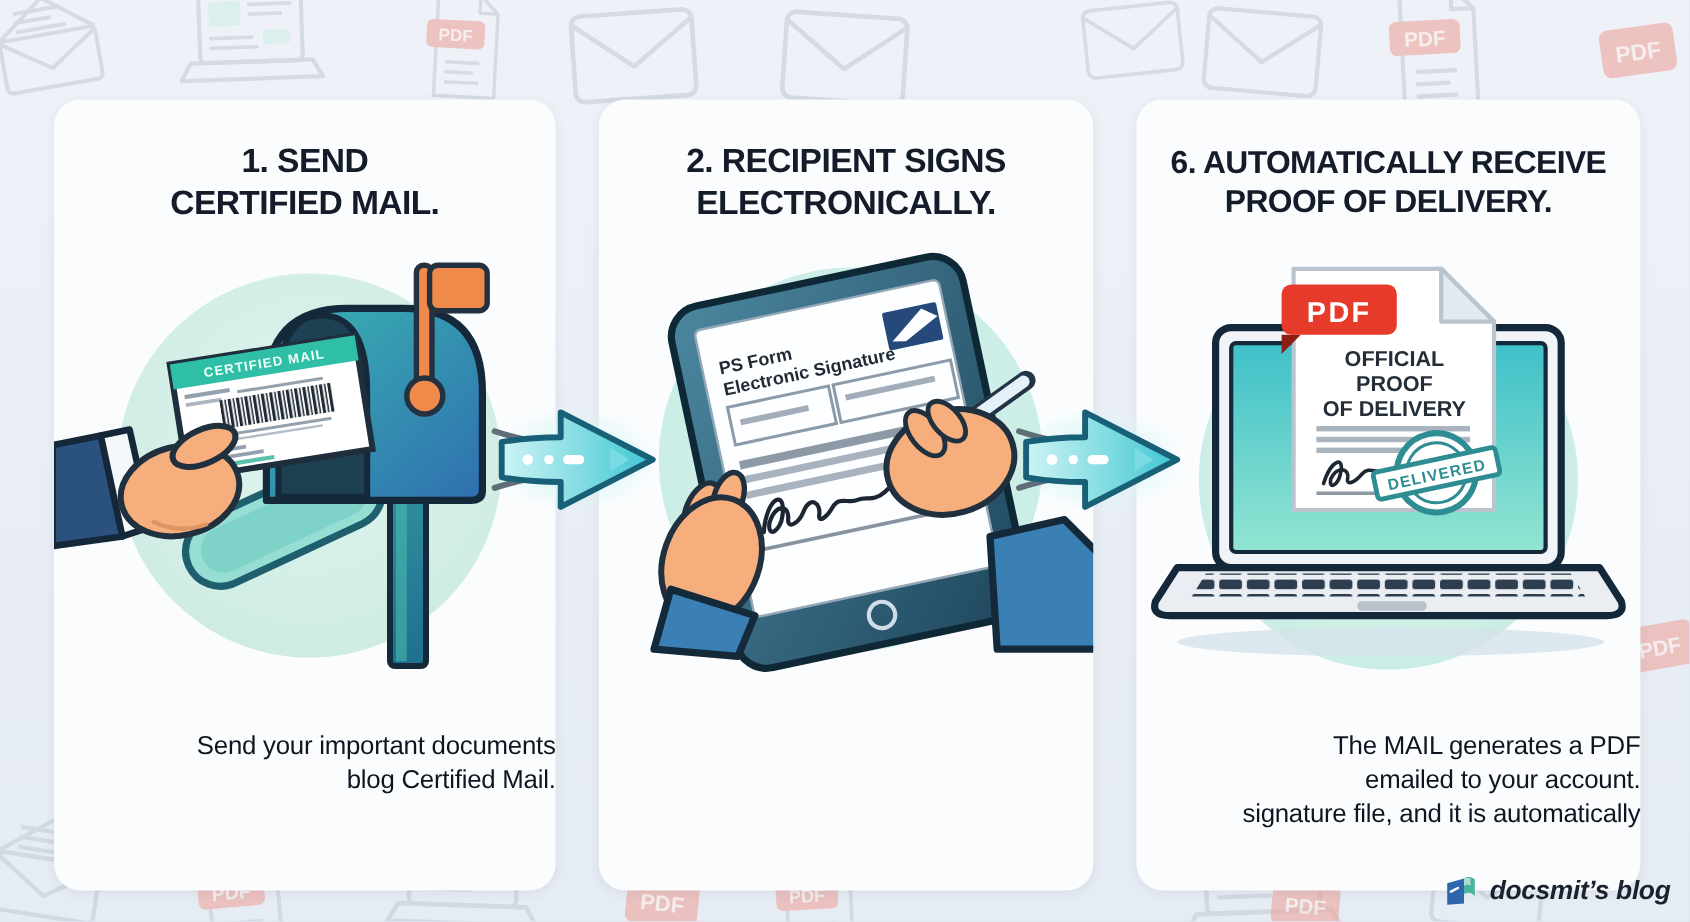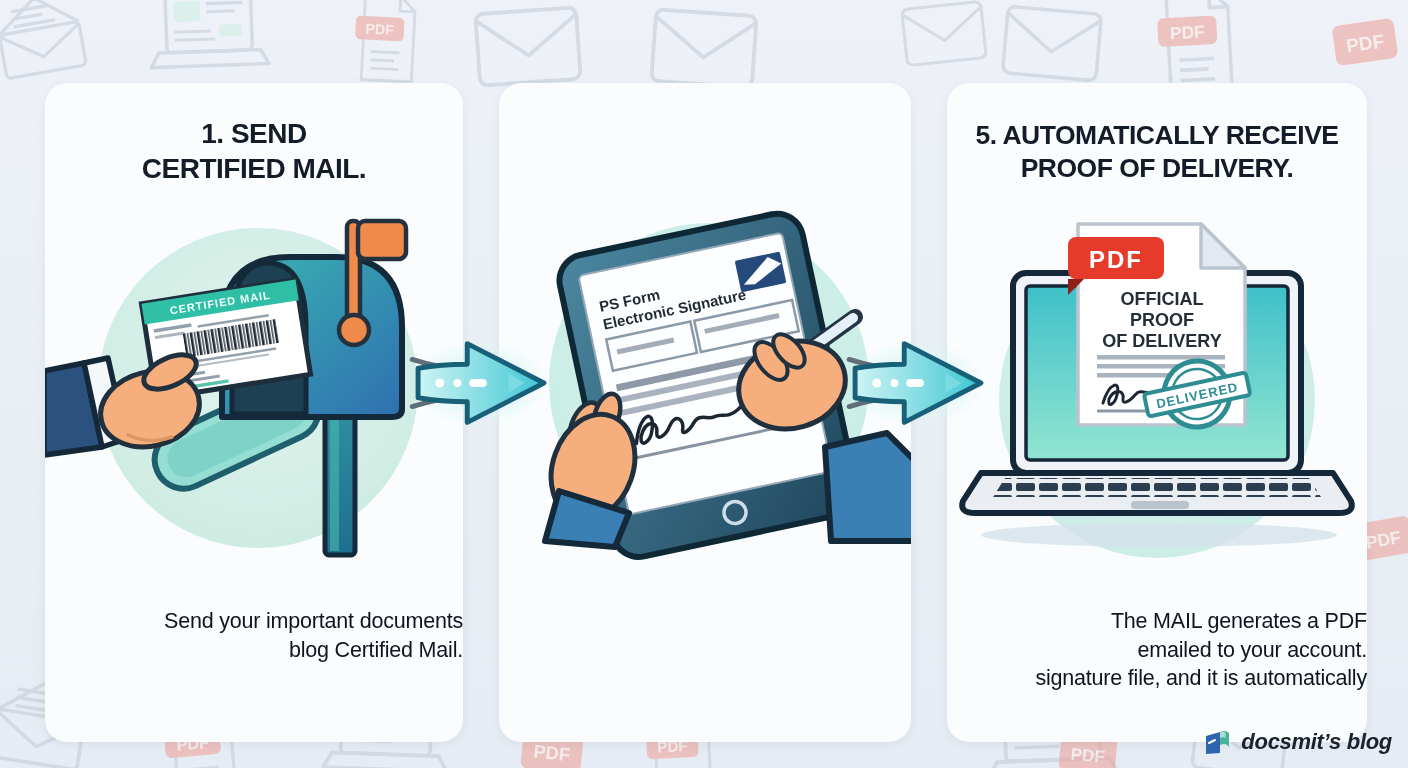--- a/index.html
+++ b/index.html
@@ -210,20 +210,24 @@
         <path d="M84,240 q22,10 44,2" fill="none" stroke="#dd9565" stroke-width="3.5" stroke-linecap="round"></path>
       </g>
     </svg>
     <p class="caption">
       <span>Send your important documents</span>
       <span>blog Certified Mail.</span>
     </p>
   </section>
 
   <section class="card card2">
+    <h2 class="title">
+      <span>2. RECIPIENT SIGNS</span>
+      <span>ELECTRONICALLY.</span>
+    </h2>
     <svg class="illus" viewBox="0 0 420 434">
       <defs>
         <radialGradient id="p2mint" cx="50%" cy="45%" r="62%">
           <stop offset="0" stop-color="#dcf4ee"></stop>
             <stop offset="1" stop-color="#c6ece4"></stop>
         </radialGradient>
         <linearGradient id="p2tab" x1="0" y1="0" x2="1" y2="1">
           <stop offset="0" stop-color="#4b87a0"></stop>
             <stop offset="1" stop-color="#1f465c"></stop>
         </linearGradient>
@@ -275,21 +279,21 @@
         <ellipse cx="294" cy="156" rx="11" ry="20" transform="rotate(-42 294 156)" fill="#f6ae7d" stroke="#20303e" stroke-width="4"></ellipse>
         <polygon points="336,346 330,252 392,238 420,266 420,346" fill="#3b80b4" stroke="#14293a" stroke-width="6" stroke-linejoin="round"></polygon>
       </g>
     </svg>
     <p class="caption">
     </p>
   </section>
 
   <section class="card card3">
     <h2 class="title">
-      <span>5. AUTOMATICALLY RECEIVE</span>
+      <span>6. AUTOMATICALLY RECEIVE</span>
       <span>PROOF OF DELIVERY.</span>
     </h2>
     <svg class="illus" viewBox="0 0 420 434">
       <defs>
         <radialGradient id="p3mint" cx="50%" cy="45%" r="62%">
           <stop offset="0" stop-color="#dcf4ee"></stop>
             <stop offset="1" stop-color="#c9ece4"></stop>
         </radialGradient>
         <linearGradient id="p3scr" x1="0" y1="0" x2="0" y2="1">
           <stop offset="0" stop-color="#3fc0c9"></stop>

